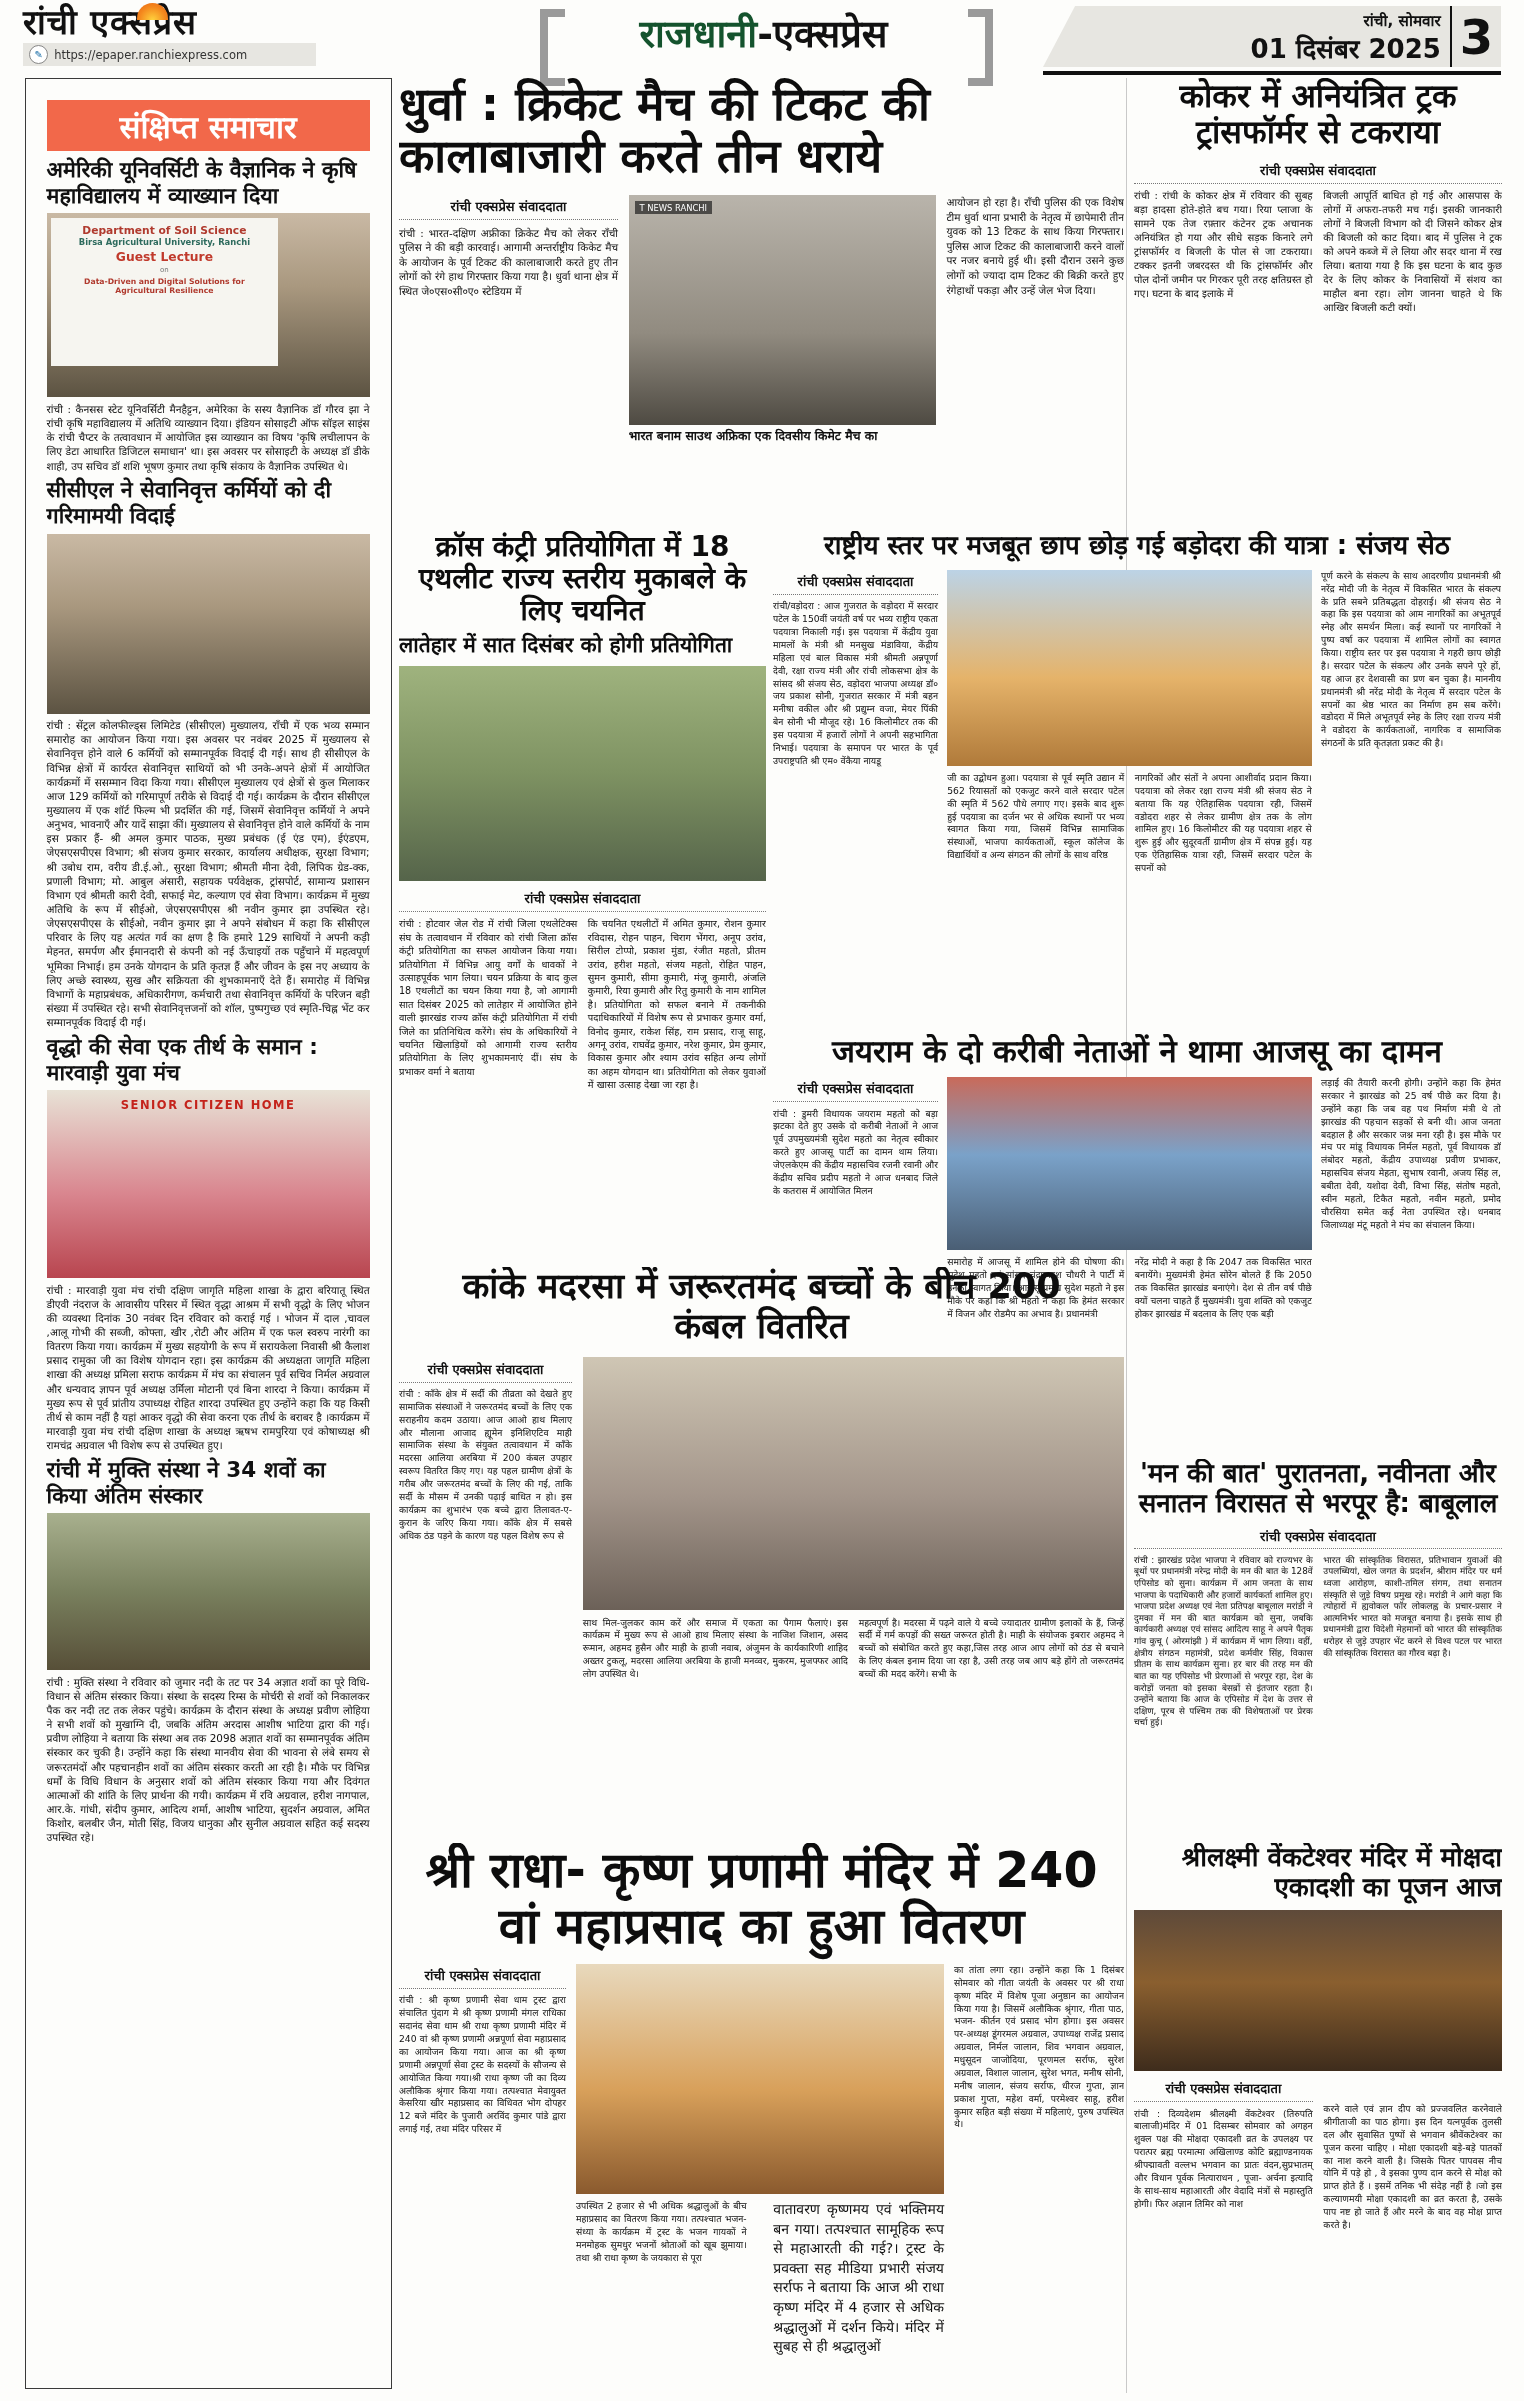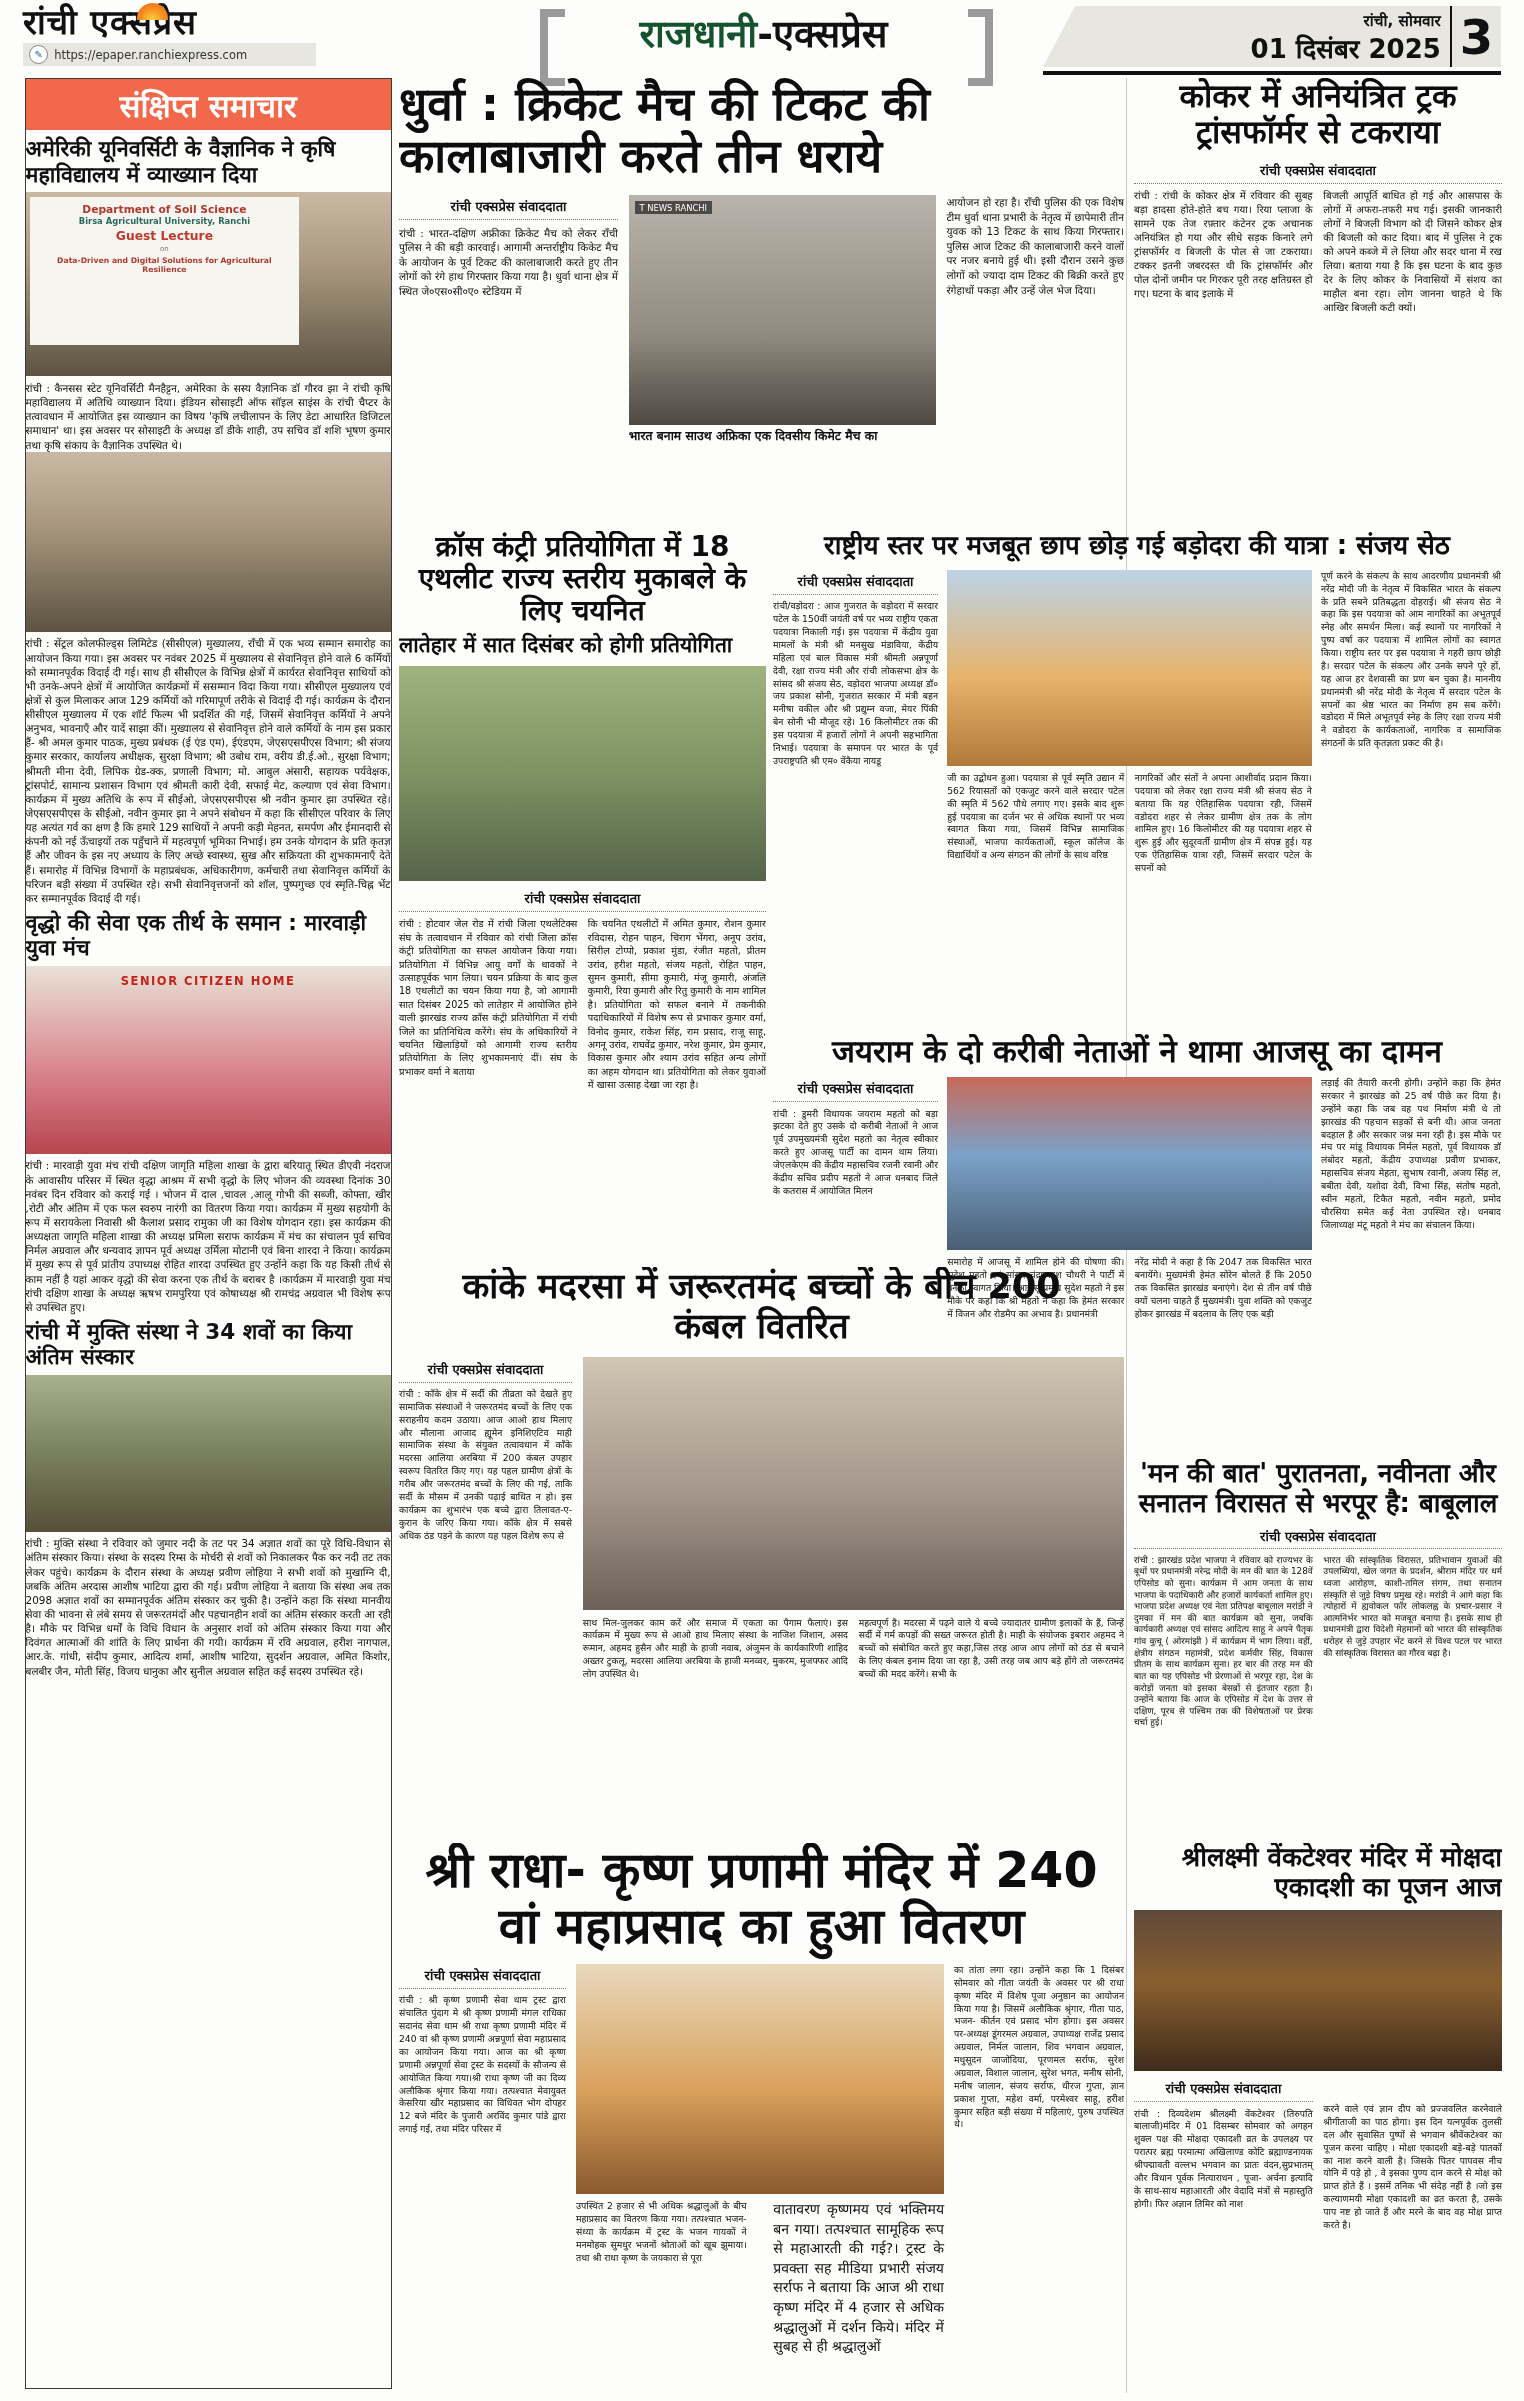--- a/index.html
+++ b/index.html
@@ -35,21 +35,21 @@
   .byline{font-weight:700;font-size:13px;text-align:center;padding:2.3px 0 3.8px 0;
           border-bottom:0.8px dotted #777;margin-bottom:5.4px;}
   .cols{display:flex;gap:10.7px;}
   .bodytext{text-align:justify;font-size:10px;line-height:1.4;}
   .photo{position:relative;width:100%;background:linear-gradient(135deg,#b7b0a3,#8e887b 55%,#6e695e);}
   .caption{font-weight:700;font-size:12.3px;margin-top:3.8px;line-height:1.25;}
   .watermark{position:absolute;left:6.1px;top:6.1px;background:rgba(20,20,20,.65);color:#fff;
              font-size:8.4px;padding:1.5px 4.6px;line-height:1.2;}
   
   .sidebar{position:absolute;left:24.6px;top:78px;width:367px;height:2311px;border:1.5px solid #3a3a3a;
-           padding:0;box-sizing:border-box;overflow:hidden;}
+           padding:21px;box-sizing:border-box;overflow:hidden;}
   .sb-title{background:#f2684a;color:#fff;font-size:31px;font-weight:800;text-align:center;
             padding:4.6px 0;margin-bottom:6.1px;}
   .sb-head{font-size:21.5px;font-weight:800;line-height:1.2;margin:4.6px 0;}
   .sb-body{text-align:justify;font-size:10.4px;line-height:1.36;}
   .slide{position:absolute;left:4.6px;top:4.6px;right:92px;bottom:31px;background:#f6f5f0;
          padding:6.1px;font-family:"DejaVu Sans",sans-serif;overflow:hidden;}
   .slide .t1{color:#b03a2e;font-weight:800;font-size:10.7px;text-align:center;}
   .slide .t2{color:#2e6b5e;font-weight:700;font-size:8.4px;text-align:center;}
   .slide .t3{color:#c0392b;font-weight:800;font-size:12.3px;text-align:center;margin-top:3.1px;}
   .slide .t4{color:#777;font-size:7px;text-align:center;margin-top:1.5px;}
@@ -109,20 +109,21 @@
           <div class="t2">Birsa Agricultural University, Ranchi</div>
           <div class="t3">Guest Lecture</div>
           <div class="t4">on</div>
           <div class="t5">Data-Driven and Digital Solutions for Agricultural Resilience</div>
         </div>
       </div>
       <div class="sb-body" style="margin-top:4.6px;">रांची : कैनसस स्टेट यूनिवर्सिटी मैनहैट्टन, अमेरिका के सस्य वैज्ञानिक डॉ गौरव झा ने रांची कृषि महाविद्यालय में अतिथि व्याख्यान दिया। इंडियन सोसाइटी ऑफ सॉइल साइंस के रांची चैप्टर के तत्वावधान में आयोजित इस व्याख्यान का विषय 'कृषि लचीलापन के लिए डेटा आधारित डिजिटल समाधान' था। इस अवसर पर सोसाइटी के अध्यक्ष डॉ डीके शाही, उप सचिव डॉ शशि भूषण कुमार तथा कृषि संकाय के वैज्ञानिक उपस्थित थे।</div>
     </div>
 
     <div class="sb-art">
+      <div class="sb-head">सीसीएल ने सेवानिवृत्त कर्मियों को दी गरिमामयी विदाई</div>
       <div class="photo ph-meeting" style="height:180px;"></div>
       <div class="sb-body" style="margin-top:4.6px;">रांची : सेंट्रल कोलफील्ड्स लिमिटेड (सीसीएल) मुख्यालय, राँची में एक भव्य सम्मान समारोह का आयोजन किया गया। इस अवसर पर नवंबर 2025 में मुख्यालय से सेवानिवृत्त होने वाले 6 कर्मियों को सम्मानपूर्वक विदाई दी गई। साथ ही सीसीएल के विभिन्न क्षेत्रों में कार्यरत सेवानिवृत्त साथियों को भी उनके-अपने क्षेत्रों में आयोजित कार्यक्रमों में ससम्मान विदा किया गया। सीसीएल मुख्यालय एवं क्षेत्रों से कुल मिलाकर आज 129 कर्मियों को गरिमापूर्ण तरीके से विदाई दी गई। कार्यक्रम के दौरान सीसीएल मुख्यालय में एक शॉर्ट फिल्म भी प्रदर्शित की गई, जिसमें सेवानिवृत्त कर्मियों ने अपने अनुभव, भावनाएँ और यादें साझा कीं। मुख्यालय से सेवानिवृत्त होने वाले कर्मियों के नाम इस प्रकार हैं- श्री अमल कुमार पाठक, मुख्य प्रबंधक (ई एंड एम), ईएंडएम, जेएसएसपीएस विभाग; श्री संजय कुमार सरकार, कार्यालय अधीक्षक, सुरक्षा विभाग; श्री उबोध राम, वरीय डी.ई.ओ., सुरक्षा विभाग; श्रीमती मीना देवी, लिपिक ग्रेड-क्क, प्रणाली विभाग; मो. आबुल अंसारी, सहायक पर्यवेक्षक, ट्रांसपोर्ट, सामान्य प्रशासन विभाग एवं श्रीमती कारी देवी, सफाई मेट, कल्याण एवं सेवा विभाग। कार्यक्रम में मुख्य अतिथि के रूप में सीईओ, जेएसएसपीएस श्री नवीन कुमार झा उपस्थित रहे। जेएसएसपीएस के सीईओ, नवीन कुमार झा ने अपने संबोधन में कहा कि सीसीएल परिवार के लिए यह अत्यंत गर्व का क्षण है कि हमारे 129 साथियों ने अपनी कड़ी मेहनत, समर्पण और ईमानदारी से कंपनी को नई ऊँचाइयों तक पहुँचाने में महत्वपूर्ण भूमिका निभाई। हम उनके योगदान के प्रति कृतज्ञ हैं और जीवन के इस नए अध्याय के लिए अच्छे स्वास्थ्य, सुख और सक्रियता की शुभकामनाएँ देते हैं। समारोह में विभिन्न विभागों के महाप्रबंधक, अधिकारीगण, कर्मचारी तथा सेवानिवृत्त कर्मियों के परिजन बड़ी संख्या में उपस्थित रहे। सभी सेवानिवृत्तजनों को शॉल, पुष्पगुच्छ एवं स्मृति-चिह्न भेंट कर सम्मानपूर्वक विदाई दी गई।</div>
     </div>
 
     <div class="sb-art">
       <div class="sb-head">वृद्धो की सेवा एक तीर्थ के समान : मारवाड़ी युवा मंच</div>
       <div class="photo ph-home" style="height:188px;">
         <div class="arch-sign">SENIOR CITIZEN HOME</div>
       </div>
       <div class="sb-body" style="margin-top:4.6px;">रांची : मारवाड़ी युवा मंच रांची दक्षिण जागृति महिला शाखा के द्वारा बरियातू स्थित डीएवी नंदराज के आवासीय परिसर में स्थित वृद्धा आश्रम में सभी वृद्धो के लिए भोजन की व्यवस्था दिनांक 30 नवंबर दिन रविवार को कराई गई । भोजन में दाल ,चावल ,आलू गोभी की सब्जी, कोफ्ता, खीर ,रोटी और अंतिम में एक फल स्वरुप नारंगी का वितरण किया गया। कार्यक्रम में मुख्य सहयोगी के रूप में सरायकेला निवासी श्री कैलाश प्रसाद रामुका जी का विशेष योगदान रहा। इस कार्यक्रम की अध्यक्षता जागृति महिला शाखा की अध्यक्ष प्रमिला सराफ कार्यक्रम में मंच का संचालन पूर्व सचिव निर्मल अग्रवाल और धन्यवाद ज्ञापन पूर्व अध्यक्ष उर्मिला मोटानी एवं बिना शारदा ने किया। कार्यक्रम में मुख्य रूप से पूर्व प्रांतीय उपाध्यक्ष रोहित शारदा उपस्थित हुए उन्होंने कहा कि यह किसी तीर्थ से काम नहीं है यहां आकर वृद्धो की सेवा करना एक तीर्थ के बराबर है ।कार्यक्रम में मारवाड़ी युवा मंच रांची दक्षिण शाखा के अध्यक्ष ऋषभ रामपुरिया एवं कोषाध्यक्ष श्री रामचंद्र अग्रवाल भी विशेष रूप से उपस्थित हुए।</div>

